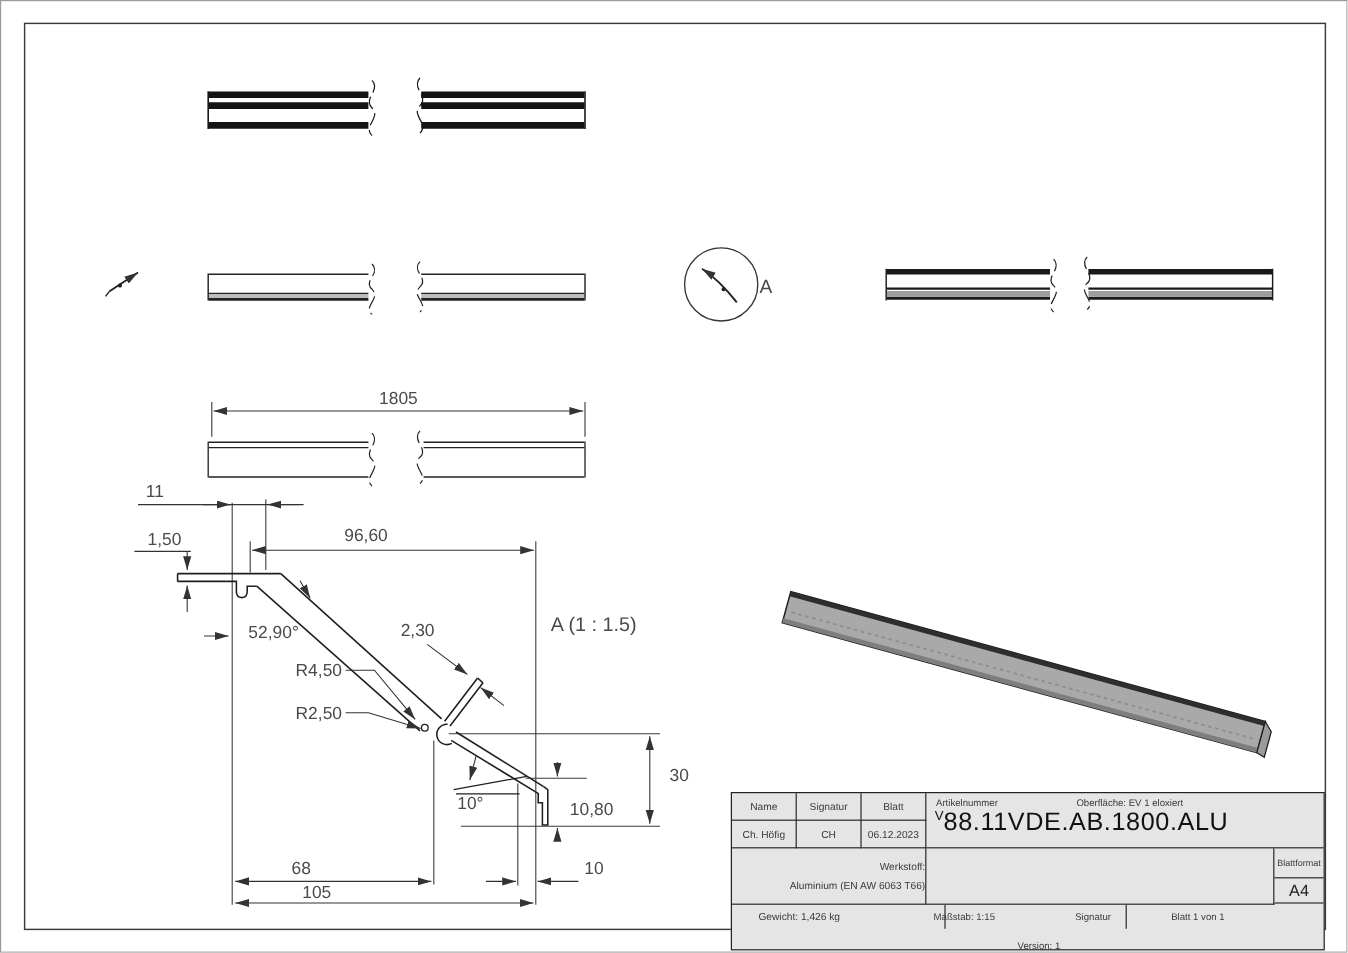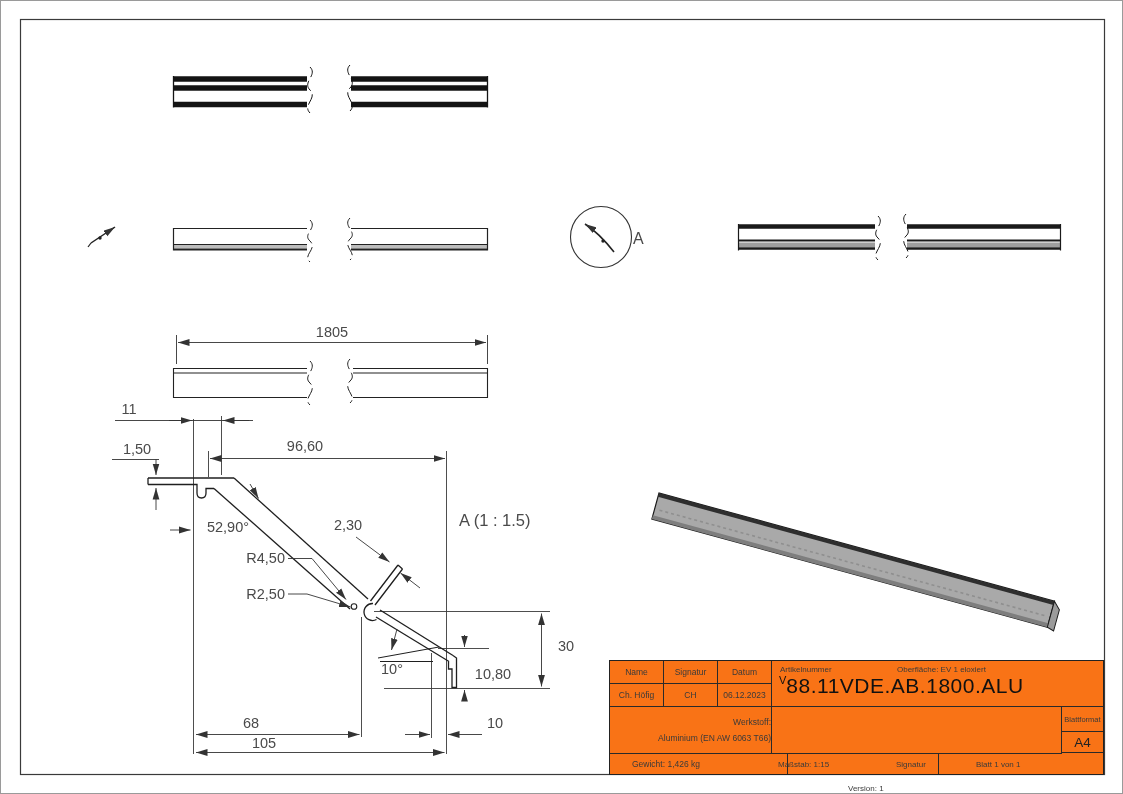--- a/index.html
+++ b/index.html
@@ -4,22 +4,22 @@
 <style>
   html,body{margin:0;padding:0;background:#fff;}
   .page{position:relative;width:1123px;height:794px;background:#fff;border:1px solid #9a9a9a;
         box-sizing:border-box;overflow:hidden;font-family:"Liberation Sans",sans-serif;}
   .page svg{position:absolute;left:0;top:0;}
   svg text{font-family:"Liberation Sans",sans-serif;fill:#4a4a4a;}
   .dimtxt{font-size:14.5px;}
   .dettxt{font-size:16.5px;}
 
   
-  .tb{position:absolute;left:608px;top:659px;width:495px;height:115px;
-      border:1.4px solid #222;box-sizing:border-box;background:#f97316;color:#3a3a3a;}
+  .tb{position:absolute;left:608px;top:659px;width:495px;height:132px;
+      border:1.4px solid #222;box-sizing:border-box;background:#e5e5e5;color:#3a3a3a;}
   .tb .cell{position:absolute;box-sizing:border-box;font-size:8.5px;
             display:flex;align-items:center;justify-content:center;white-space:nowrap;}
   .tb .br{border-right:1px solid #2a2a2a;}
   .tb .bb{border-bottom:1px solid #2a2a2a;}
   .tb .left{justify-content:flex-start;padding-left:6px;margin-left:16px;}
   .tb .art{display:block;}
   .tb .art .lbl{position:absolute;top:4px;font-size:8px;}
   .tb .art .lbl2{left:125px;}
   .tb .art .lbl1{left:8px;}
   .tb .partline{position:absolute;left:7px;top:13px;color:#111;}
@@ -208,21 +208,21 @@
     <rect x="658" y="492" width="410" height="4" fill="#2e2e2e"></rect>
     <line x1="663" y1="508.5" x2="1063" y2="508.5" stroke="#8f8f8f" stroke-width="1.6" stroke-dasharray="3 3"></line>
     <rect x="658" y="515" width="410" height="4" fill="#7e7e7e"></rect>
     <polygon points="1068,492 1075,499 1075,521 1068,519" fill="#9b9b9b" stroke="#1b1b1b" stroke-width="1"></polygon>
   </g>
 </svg>
 
 <div class="tb">
   <div class="cell br bb" style="left:0;top:0;width:54px;height:23px;">Name</div>
   <div class="cell br bb" style="left:54px;top:0;width:54px;height:23px;">Signatur</div>
-  <div class="cell br bb" style="left:108px;top:0;width:54px;height:23px;">Datum</div>
+  <div class="cell br bb" style="left:108px;top:0;width:54px;height:23px;">Blatt</div>
   <div class="cell br bb" style="left:0;top:23px;width:54px;height:23px;">Ch. Höfig</div>
   <div class="cell br bb" style="left:54px;top:23px;width:54px;height:23px;">CH</div>
   <div class="cell br bb" style="left:108px;top:23px;width:54px;height:23px;">06.12.2023</div>
 
   <div class="cell br bb werk" style="left:0;top:46px;width:162px;height:47px;">
     <span>Werkstoff:</span>
     <span>Aluminium (EN AW 6063 T66)</span>
   </div>
   <div class="cell br left" style="left:0;top:93px;width:162px;height:20px;">Gewicht: 1,426 kg</div>
 

